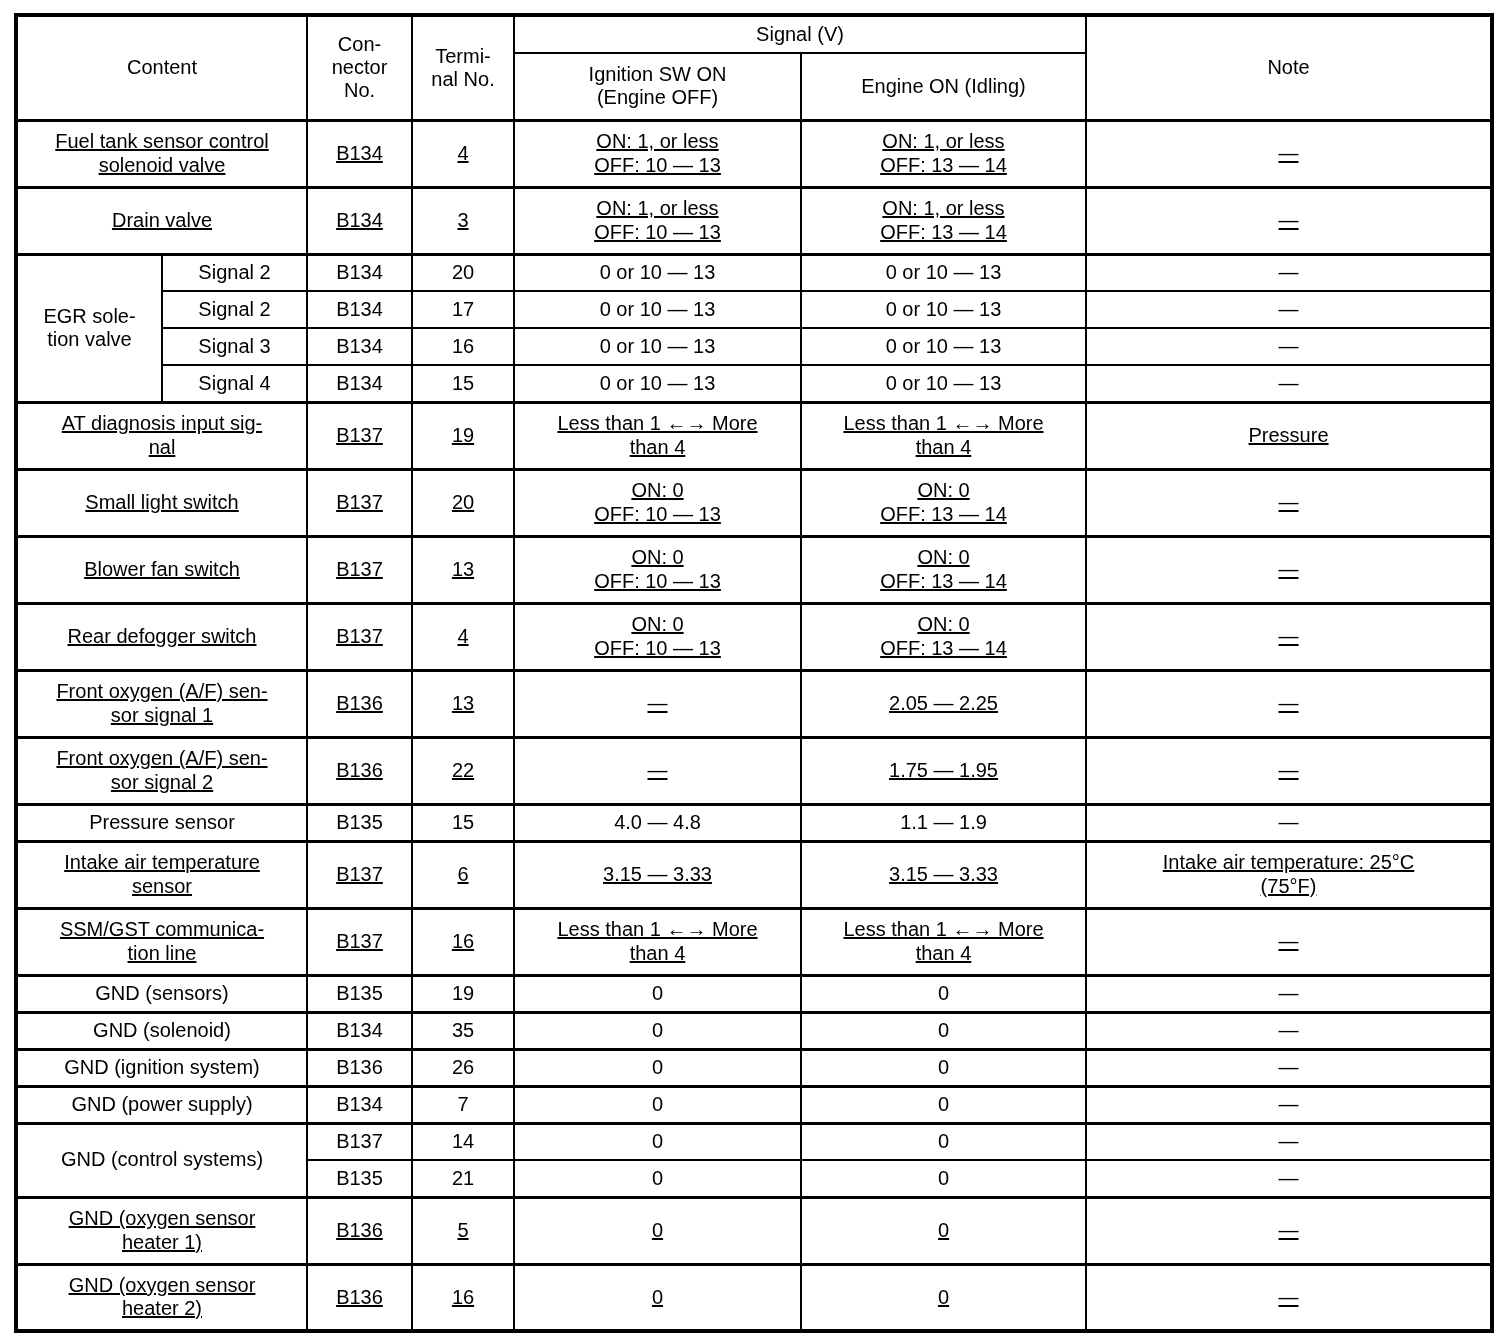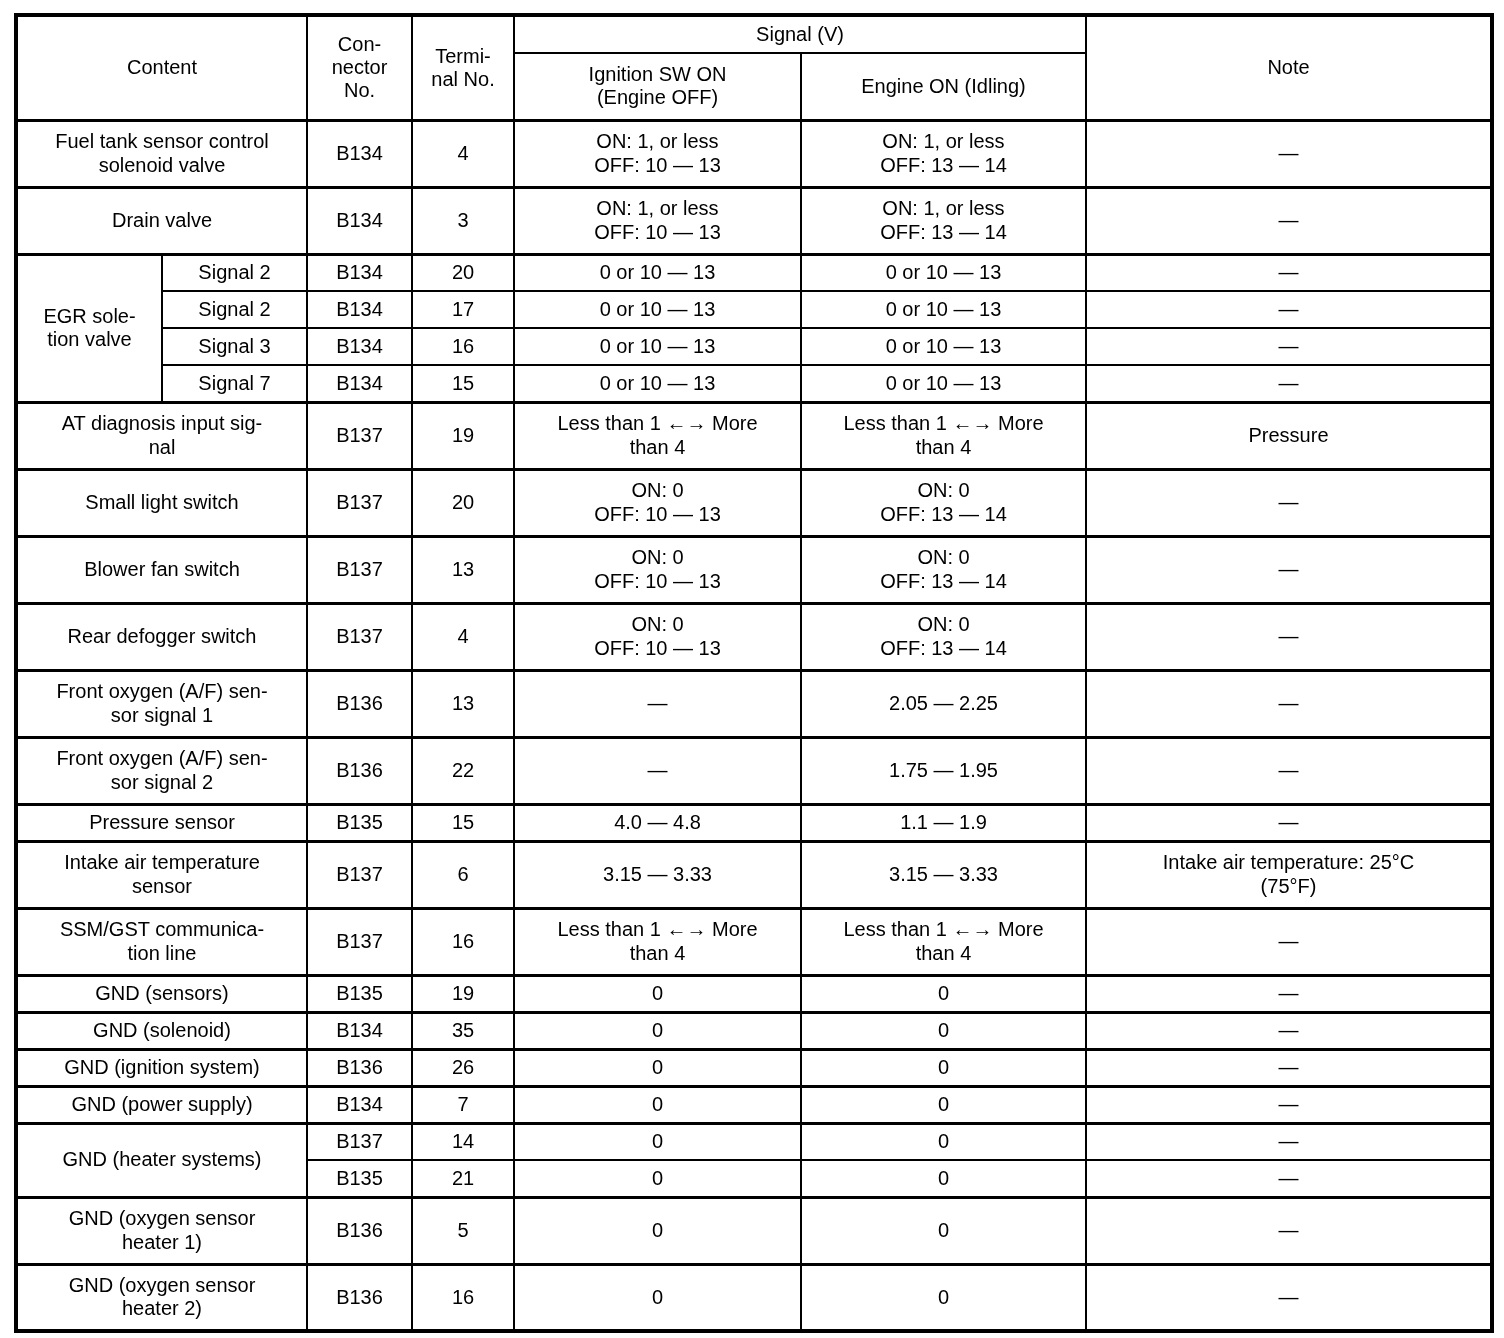--- a/index.html
+++ b/index.html
@@ -29,21 +29,21 @@
     line-height: 1.16;
     padding: 2px 5px;
     overflow: hidden;
     box-sizing: border-box;
   }
   
   tr.gs > td, tr.gs > th { border-top-width: 3px; }
   tr.hdr2 > th { border-top-width: 2px; }
 
   tr.h1 { height: 37px; }
-  tr.h2 { height: 67px; }
+  tr.h2 { height: 67px; text-decoration: underline; }
   tr.hr1 { height: 38px; }
   tr.hr2 { height: 67px; }
 
   td.cl, th.cl { text-align: left; padding-left: 9px; padding-right: 4px; }
 </style>
 </head>
 <body>
 
 <div class="page">
   <table class="sig">
@@ -117,21 +117,21 @@
     </tr>
     <tr class="h1">
       <td class="cl">Signal 3</td>
       <td>B134</td>
       <td>16</td>
       <td>0 or 10 — 13</td>
       <td>0 or 10 — 13</td>
       <td>—</td>
     </tr>
     <tr class="h1">
-      <td class="cl">Signal 7</td>
+      <td class="cl">Signal 4</td>
       <td>B134</td>
       <td>15</td>
       <td>0 or 10 — 13</td>
       <td>0 or 10 — 13</td>
       <td>—</td>
     </tr>
 
     <tr class="h2 gs">
       <td colspan="2" class="cl">AT diagnosis input sig-
 nal</td>
@@ -259,21 +259,21 @@
     <tr class="h1 gs">
       <td colspan="2" class="cl">GND (power supply)</td>
       <td>B134</td>
       <td>7</td>
       <td>0</td>
       <td>0</td>
       <td>—</td>
     </tr>
 
     <tr class="h1 gs">
-      <td colspan="2" rowspan="2" class="cl">GND (heater systems)</td>
+      <td colspan="2" rowspan="2" class="cl">GND (control systems)</td>
       <td>B137</td>
       <td>14</td>
       <td>0</td>
       <td>0</td>
       <td>—</td>
     </tr>
     <tr class="h1">
       <td>B135</td>
       <td>21</td>
       <td>0</td>

